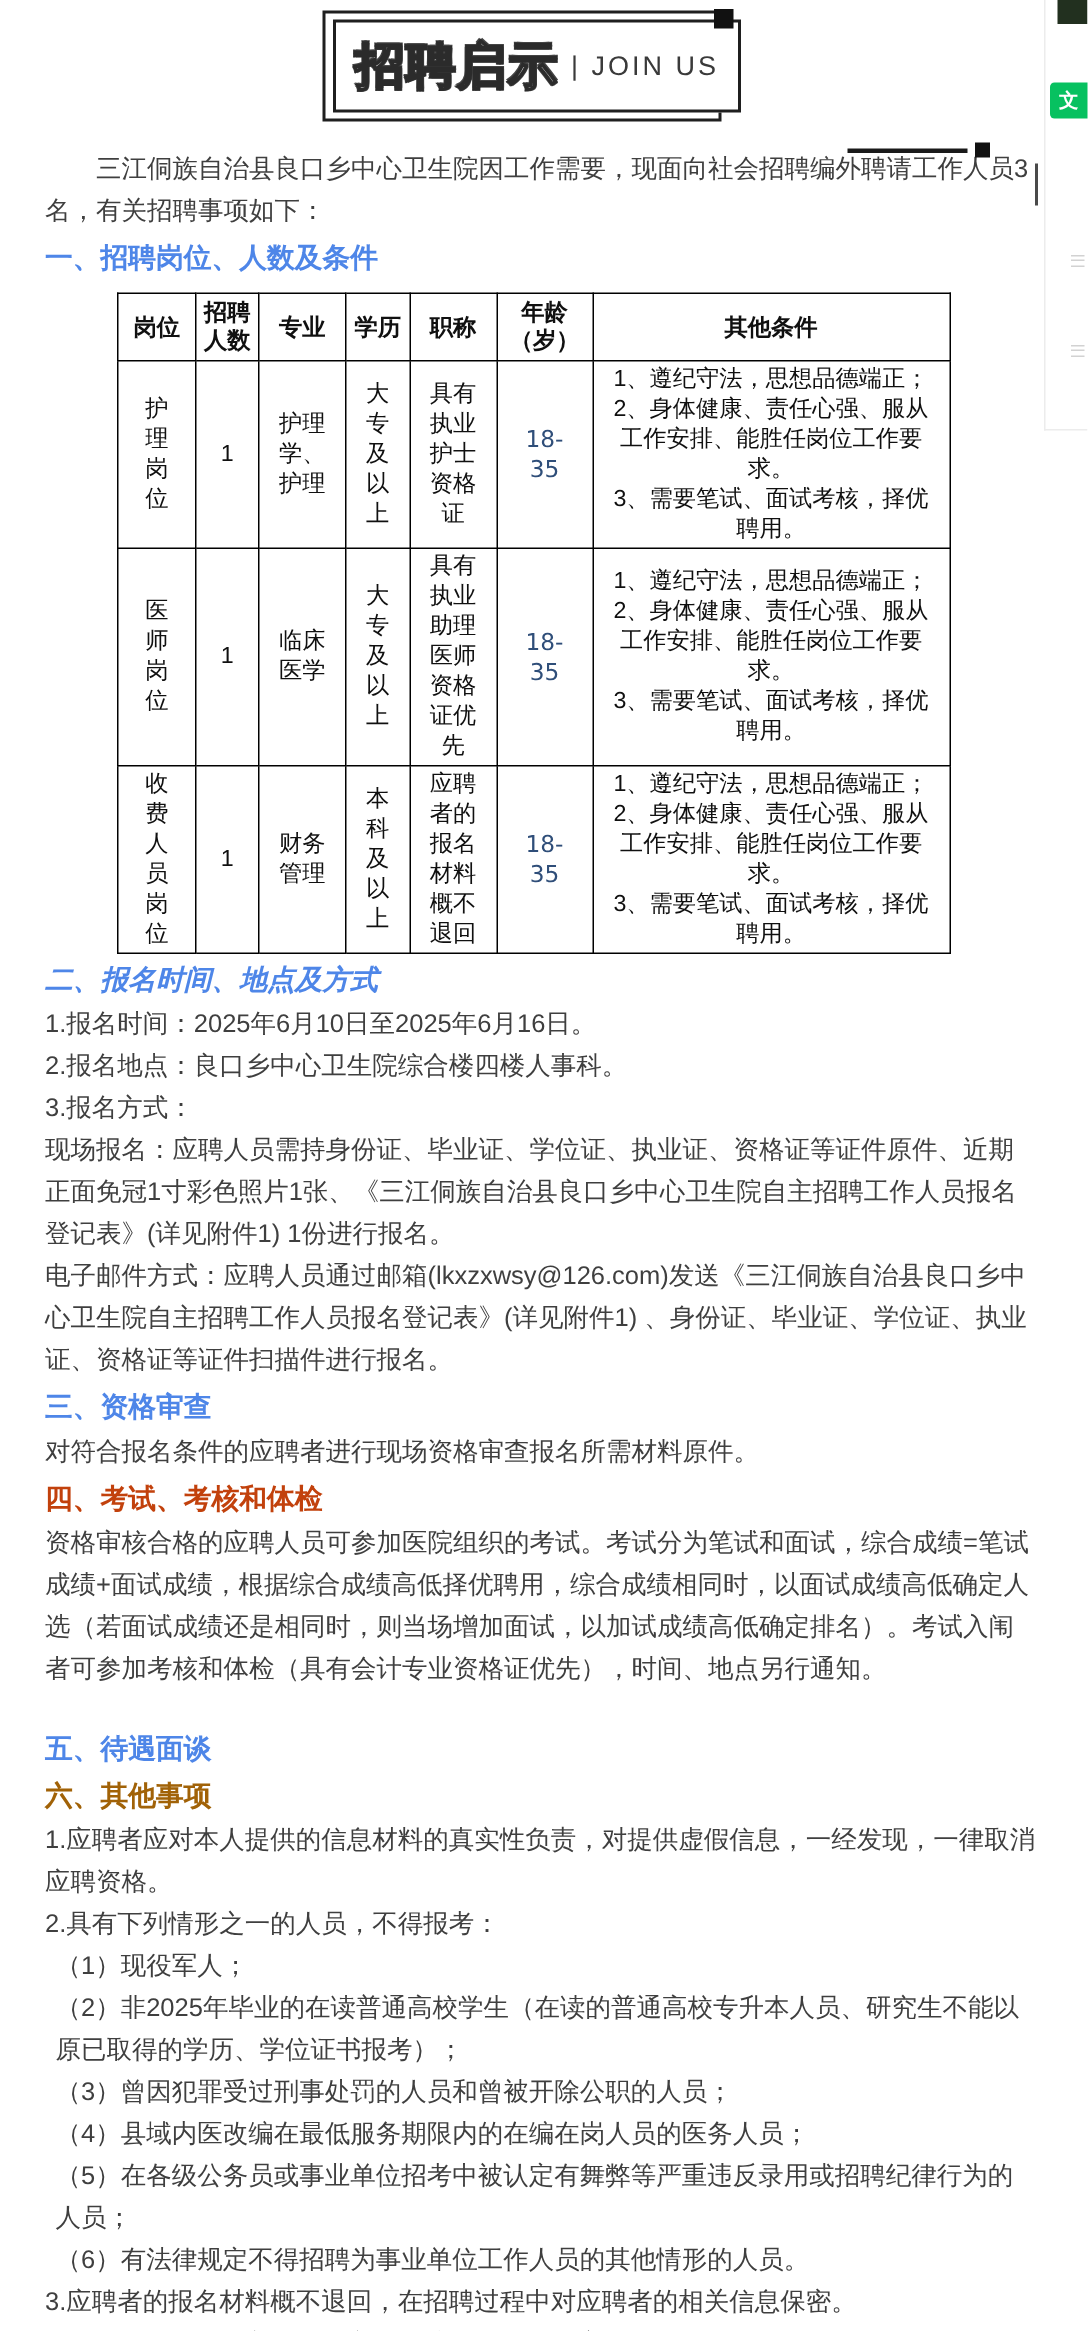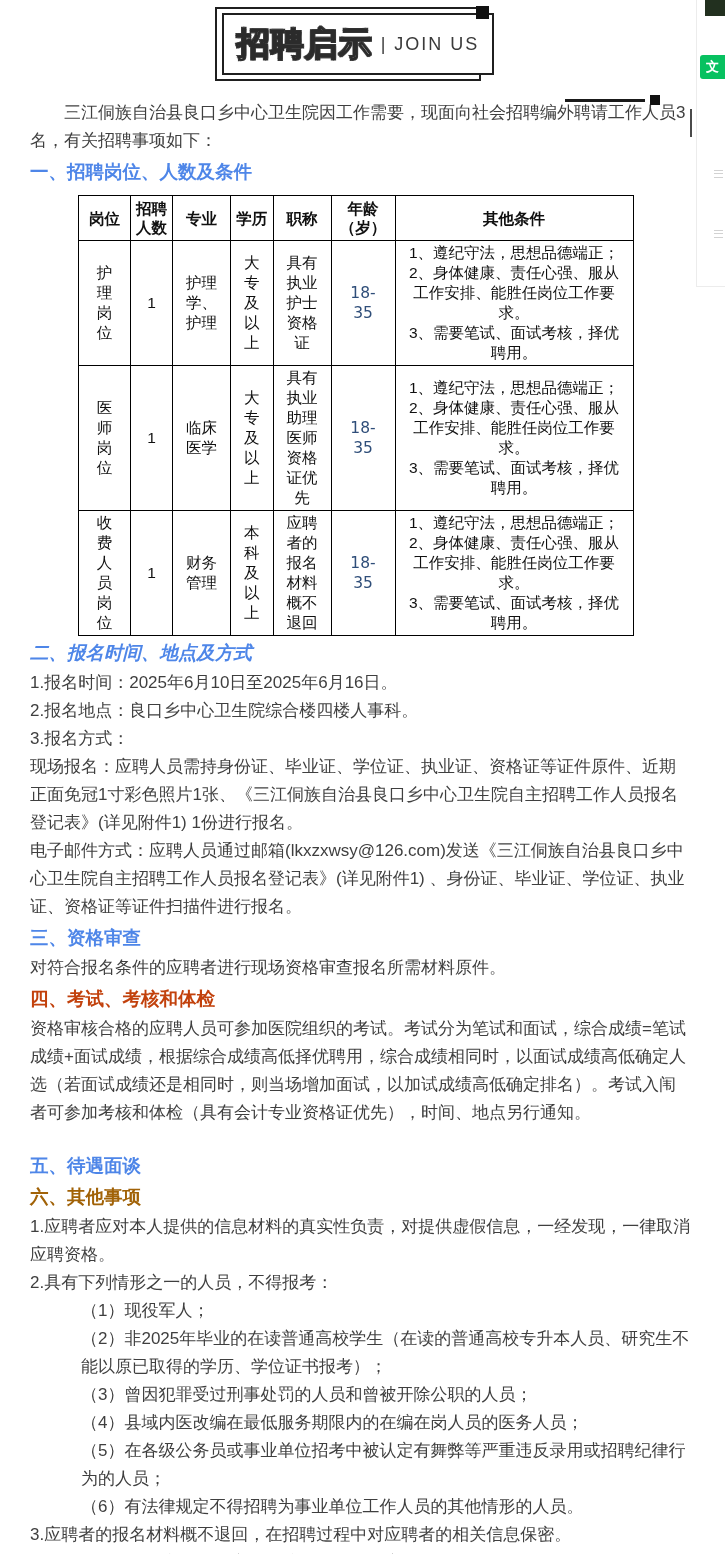--- a/index.html
+++ b/index.html
@@ -40,21 +40,21 @@
     color:#fff; font-size:13px; font-weight:700; display:flex; align-items:center; justify-content:flex-start;
     padding-left:6px; }
   .side-mark { position:absolute; right:2px; width:9px; height:8px;
     border-top:1px solid #d2d2d2; border-bottom:1px solid #d2d2d2; }
   .side-mark::after { content:""; display:block; margin-top:2px; border-top:1px solid #d2d2d2; }
 
   
   p { margin:0; line-height:28px; font-size:17px; }
   .intro { margin-top:12px; text-indent:2em; }
   .sec-h { margin:2px 0; line-height:29px; font-size:18.5px; font-weight:700; }
-  .indent { padding-left:7px;margin-left:44px; }
+  .indent { padding-left:7px; }
 
   
   table.recruit { border-collapse:collapse; margin:9px 0 2px 48px; table-layout:fixed; }
   table.recruit th, table.recruit td {
     border:1.4px solid #000; padding:2px 13px; text-align:center; vertical-align:middle;
     font-size:15.5px; color:#101010; line-height:20px; overflow:hidden;
   }
   table.recruit th { font-weight:700; white-space:pre-line; line-height:19px; padding:3px 2px; }
   td.cond { text-align:left; white-space:pre-line; padding:3px 7px; line-height:21px; vertical-align:middle; }
   td.age { font-size:14px; font-family:"DejaVu Sans",sans-serif; }

